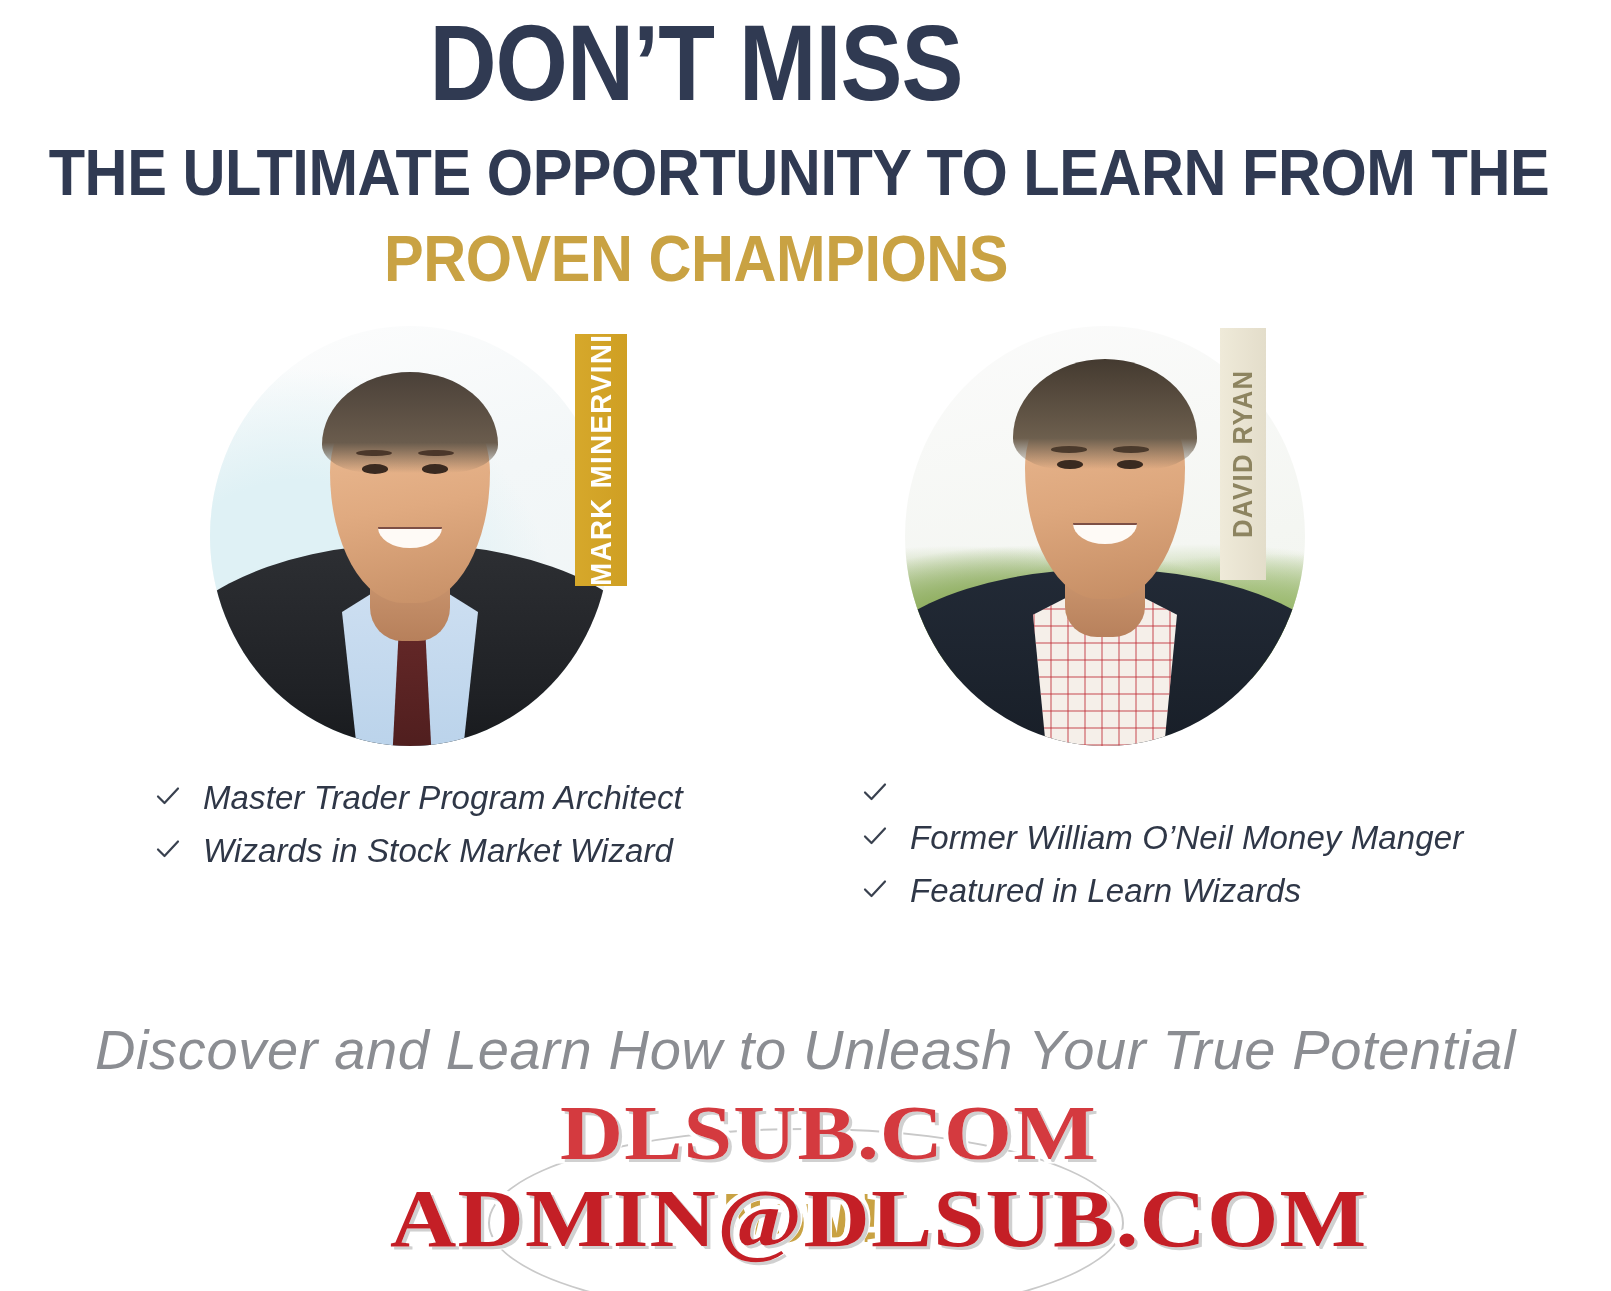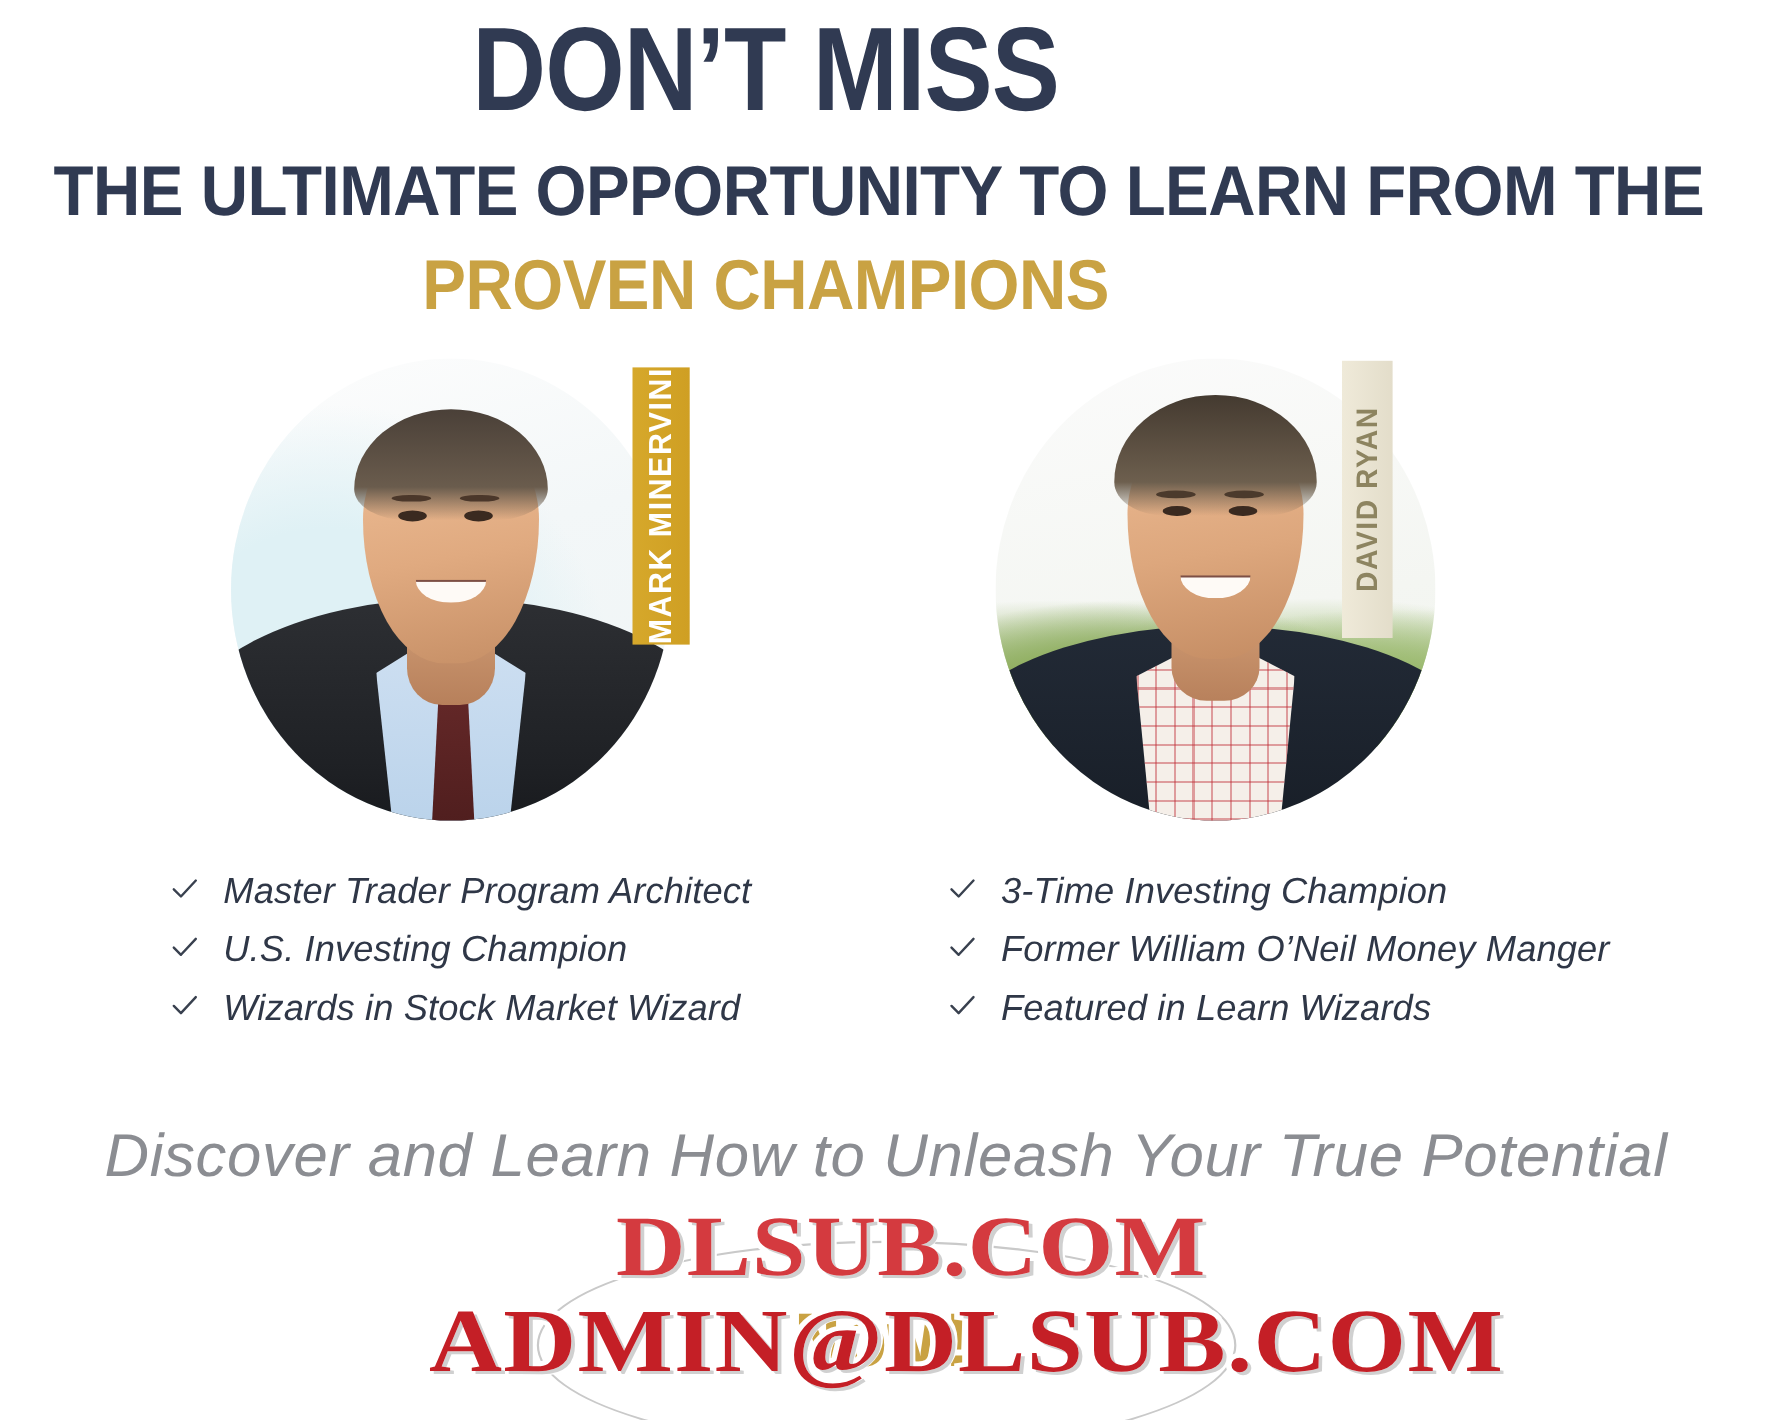--- a/index.html
+++ b/index.html
@@ -283,21 +283,21 @@
     color: #8d8460;
     font-size: 27px;
     transform: rotate(180deg) scaleY(0.95);
   }
 
   
   .bullets-row {
     position: relative;
     width: 1611px;
     height: 150px;
-    margin-top: 30px;
+    margin-top: 18px;
   }
   .bullet-col {
     position: absolute;
     top: 0;
   }
   .bullet-col.left  { left: 155px; }
   .bullet-col.right { left: 862px; }
 
   .bullet-item {
     display: flex;
@@ -468,40 +468,31 @@
         </svg>
       </span>
       <span class="bullet-text">Master Trader Program Architect</span>
     </div>
     <div class="bullet-item">
       <span class="check-icon">
         <svg width="26" height="26" viewBox="0 0 26 26" fill="none" aria-hidden="true">
           <path d="M3 13.5 L9.5 20 L23 5.5" stroke="currentColor" stroke-width="2.2" stroke-linecap="round" stroke-linejoin="round"></path>
         </svg>
       </span>
-      <span class="bullet-text">U.S. Investing Champion</span>
-    </div>
-    <div class="bullet-item">
-      <span class="check-icon">
-        <svg width="26" height="26" viewBox="0 0 26 26" fill="none" aria-hidden="true">
-          <path d="M3 13.5 L9.5 20 L23 5.5" stroke="currentColor" stroke-width="2.2" stroke-linecap="round" stroke-linejoin="round"></path>
-        </svg>
-      </span>
       <span class="bullet-text">Wizards in Stock Market Wizard</span>
     </div>
   </div>
 
   <div class="bullet-col right">
     <div class="bullet-item">
       <span class="check-icon">
         <svg width="26" height="26" viewBox="0 0 26 26" fill="none" aria-hidden="true">
           <path d="M3 13.5 L9.5 20 L23 5.5" stroke="currentColor" stroke-width="2.2" stroke-linecap="round" stroke-linejoin="round"></path>
         </svg>
       </span>
-      <span class="bullet-text">3-Time Investing Champion</span>
     </div>
     <div class="bullet-item">
       <span class="check-icon">
         <svg width="26" height="26" viewBox="0 0 26 26" fill="none" aria-hidden="true">
           <path d="M3 13.5 L9.5 20 L23 5.5" stroke="currentColor" stroke-width="2.2" stroke-linecap="round" stroke-linejoin="round"></path>
         </svg>
       </span>
       <span class="bullet-text">Former William O’Neil Money Manger</span>
     </div>
     <div class="bullet-item">

